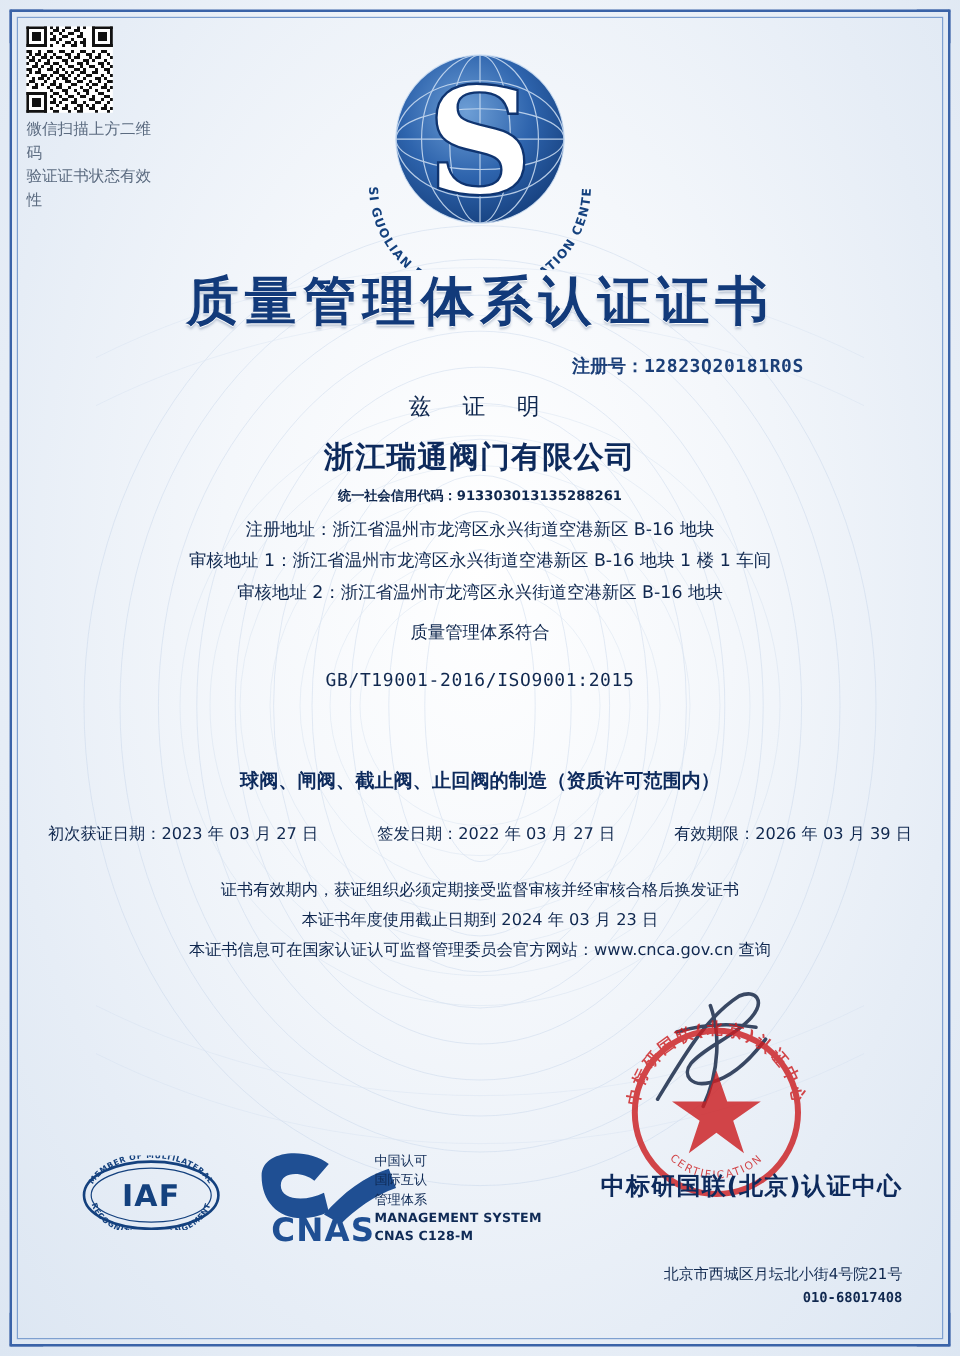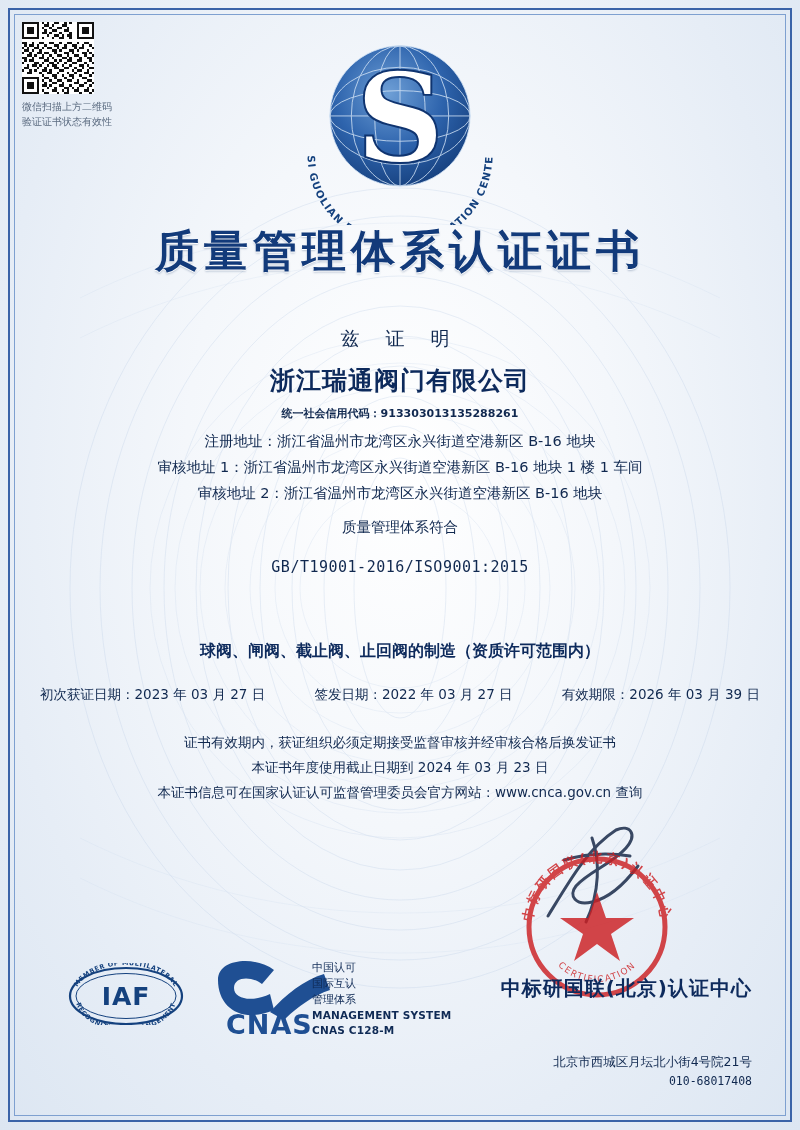--- a/index.html
+++ b/index.html
@@ -43,21 +43,21 @@
   }
   .corner.tl{left:8px;top:8px;border-right:none;border-bottom:none;}
   .corner.tr{right:8px;top:8px;border-left:none;border-bottom:none;}
   .corner.bl{left:8px;bottom:8px;border-right:none;border-top:none;}
   .corner.br{right:8px;bottom:8px;border-left:none;border-top:none;}
 
   
   .qr-block{position:absolute;left:22px;top:22px;width:110px;}
   .qr{width:72px;height:72px;display:block;}
   .qr-cap{
-    font-size:10px;color:#5b6b80;line-height:1.5;margin-top:5px;
+    font-size:13px;color:#5b6b80;line-height:1.5;margin-top:5px;
     font-family:"DejaVu Sans",sans-serif;
   }
 
   
   .emblem{
     position:absolute;left:50%;top:40px;transform:translateX(-50%);
     width:250px;height:185px;
   }
 
   
@@ -114,21 +114,21 @@
     font-family:"DejaVu Sans","Liberation Sans",sans-serif;
   }
   .stamp{position:absolute;right:118px;bottom:118px;width:170px;height:170px;opacity:.82;}
   .sign{position:absolute;right:140px;bottom:190px;width:130px;height:120px;opacity:.85;}
 
   .footer{
     position:absolute;right:48px;bottom:40px;text-align:right;
     font-size:12.5px;color:#10284f;line-height:1.6;
     font-family:"DejaVu Sans","Liberation Sans",sans-serif;
   }
-  .footer .tel{font-family:"DejaVu Sans Mono","Liberation Mono",monospace;font-size:11.5px;}
+  .footer .tel{font-family:"DejaVu Sans Mono","Liberation Mono",monospace;font-size:11.5px;font-weight:bold;}
 </style>
 </head>
 <body>
 
 <div class="cert">
 
   <svg class="guilloche" viewBox="0 0 760 900">
     <defs>
       <radialGradient id="gfade" cx="50%" cy="50%" r="55%">
         <stop offset="0%" stop-color="#ffffff" stop-opacity="0"></stop>
@@ -405,20 +405,23 @@
       <circle cx="125" cy="78" r="72"></circle>
     </g>
     <text x="125" y="124" text-anchor="middle" font-family="'DejaVu Serif','Liberation Serif',serif" font-size="126" font-weight="bold" fill="#ffffff" stroke="#0f3470" stroke-width="2">S</text>
     <text font-family="'DejaVu Sans',sans-serif" font-size="10.5" font-weight="bold" fill="#14417e" letter-spacing="1.2">
       <textPath href="#ringpath" startOffset="50%" text-anchor="middle">CSI GUOLIAN BEIJING CERTIFICATION CENTER</textPath>
     </text>
   </svg>
 
   <div class="title">质量管理体系认证证书</div>
 
+  <div class="regno">
+    <span>注册号：</span><span class="num">12823Q20181R0S</span>
+  </div>
 
   <div class="blk hereby">兹 证 明</div>
   <div class="blk company">浙江瑞通阀门有限公司</div>
   <div class="blk credit">统一社会信用代码：913303013135288261</div>
   <div class="blk addr1">注册地址：浙江省温州市龙湾区永兴街道空港新区 B-16 地块</div>
   <div class="blk addr2">审核地址 1：浙江省温州市龙湾区永兴街道空港新区 B-16 地块 1 楼 1 车间</div>
   <div class="blk addr3">审核地址 2：浙江省温州市龙湾区永兴街道空港新区 B-16 地块</div>
   <div class="blk conform">质量管理体系符合</div>
   <div class="blk standard">GB/T19001-2016/ISO9001:2015</div>
   <div class="blk scope">球阀、闸阀、截止阀、止回阀的制造（资质许可范围内）</div>

